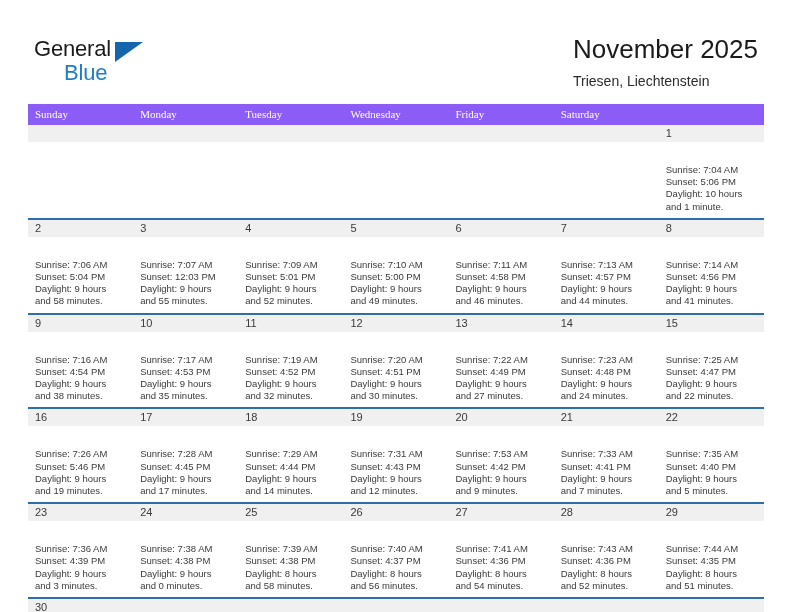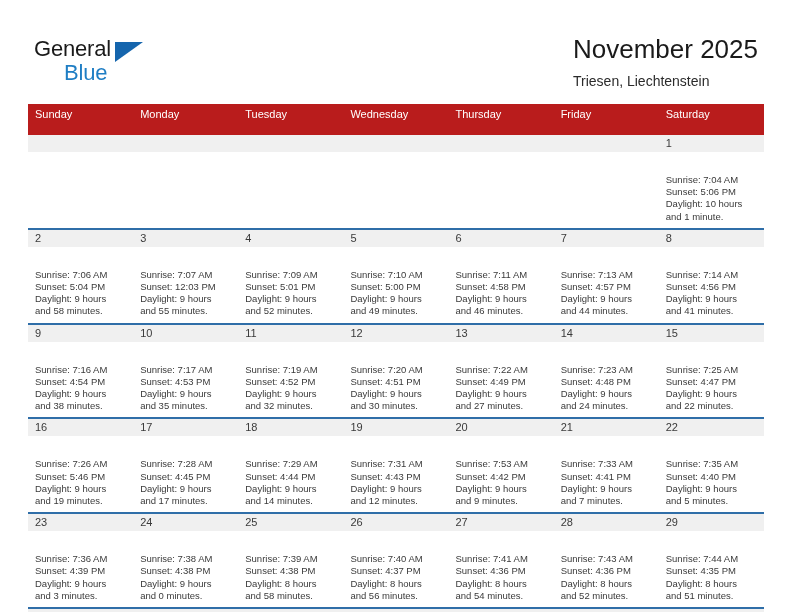--- a/index.html
+++ b/index.html
@@ -73,22 +73,23 @@
 
   
   .calendar {
     position: absolute;
     left: 28px; top: 104px;
     width: 736px;
   }
   .dow-row {
     display: flex;
     width: 736px;
-    height: 31px;
-    background: #b91c1c;
+    height: 21px;
+    background: #8b5cf6;
+    font-family: Liberation Serif, serif;
   }
   .dow-cell {
     width: 105.14px;
     font-size: 11px;
     color: #ffffff;
     line-height: 21px;
     padding-left: 7px;
     white-space: nowrap;
   }
   .week {
@@ -151,21 +152,20 @@
     </div>
 
   </div>
 
   <div class="calendar">
     <div class="dow-row" id="dow-row">
         <div class="dow-cell">Sunday</div>
         <div class="dow-cell">Monday</div>
         <div class="dow-cell">Tuesday</div>
         <div class="dow-cell">Wednesday</div>
-        <div class="dow-cell">Thursday</div>
         <div class="dow-cell">Friday</div>
         <div class="dow-cell">Saturday</div>
       </div>
     <div id="weeks-container">
         <div class="week">
           <div class="numrow">
             <div class="numcell"></div>
             <div class="numcell"></div>
             <div class="numcell"></div>
             <div class="numcell"></div>

